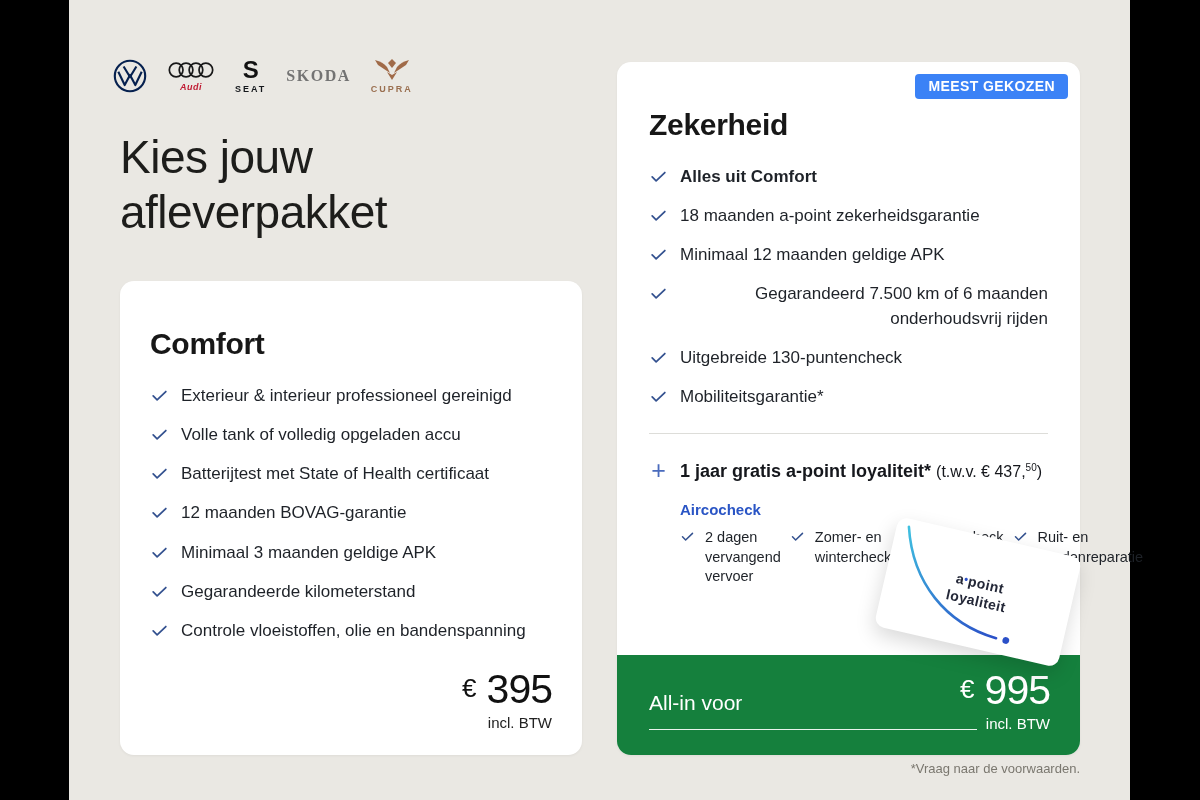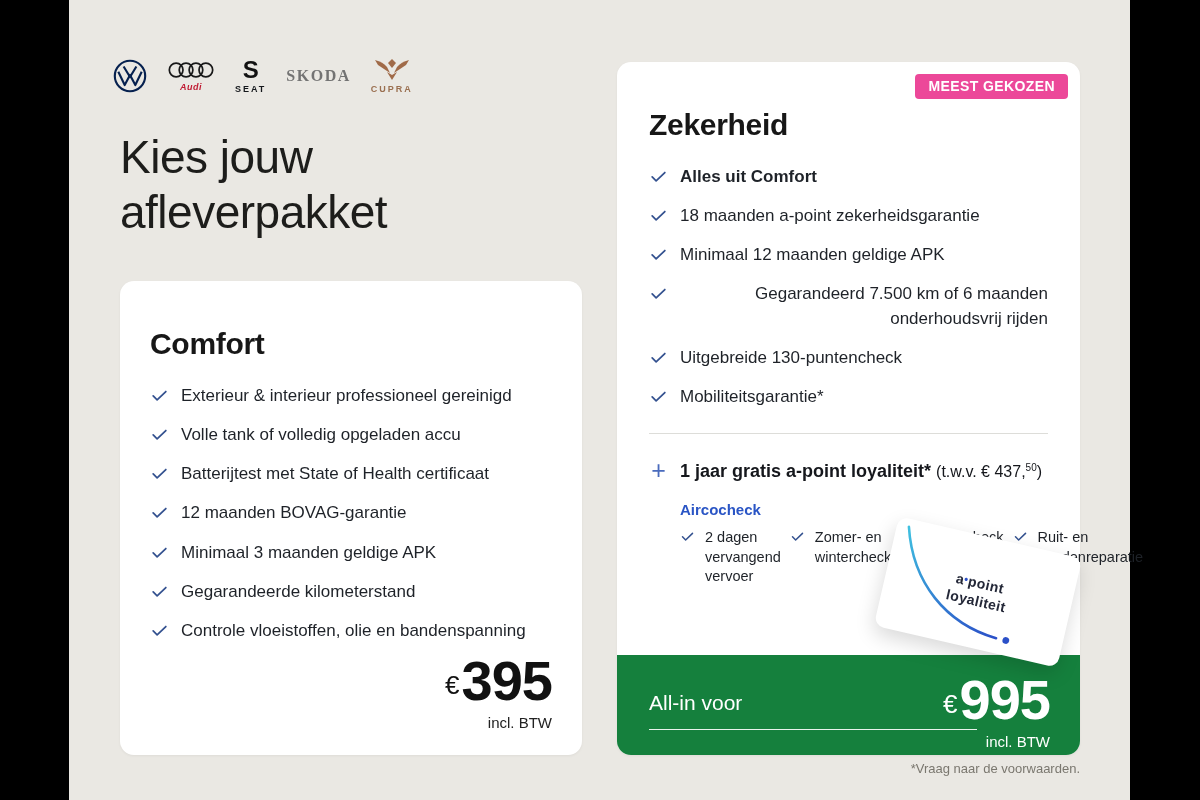--- a/index.html
+++ b/index.html
@@ -48,27 +48,27 @@
 
   ul.features { list-style:none; display:flex; flex-direction:column; gap:15px; margin-top:23px;text-align:right; }
   ul.features li { display:flex; gap:12px; align-items:flex-start; font-size:17px; line-height:1.42; }
   ul.features li .li-text { max-width:372px; }
   li.strong .li-text { font-weight:bold; }
   .check { flex:0 0 19px; margin-top:2px; }
 
   
   .price-block { position:absolute; right:30px; bottom:24px; text-align:right; color:#111; }
   .euro { font-size:26px; font-weight:400; vertical-align:6px; margin-right:2px; }
-  .amount { font-size:56px; font-weight:bold; letter-spacing:-1px; }
+  .amount { font-size:41px; font-weight:normal; letter-spacing:-1px;margin-left:8px; }
   .price-note { font-size:15px; margin-top:1px; color:#222; }
 
   
   .badge {
     position:absolute; top:12px; right:12px;
-    background:#ec4899; color:#fff; font-size:14px; font-weight:bold;
+    background:#3b82f6; color:#fff; font-size:14px; font-weight:bold;
     letter-spacing:0.4px; padding:4px 13px 5px; border-radius:4px;
   }
   .divider { border:none; border-top:1px solid #ddddd9; margin:24px 0 0; }
   .extra-row { display:flex; gap:12px; align-items:flex-start; margin-top:26px; }
   .plus { flex:0 0 19px; color:#4a6bbd; font-size:25px; line-height:21px; text-align:center; font-weight:400; }
   .extra-title { font-size:18px; font-weight:bold; color:#15171c; line-height:1.3; }
   .extra-value { font-size:16px; font-weight:400; margin-left:5px; white-space:nowrap; }
   .extra-value sup { font-size:10px;margin-top:35px; }
   .inclusief { margin:18px 0 10px 31px; color:#2a55c5; font-size:15px; font-weight:bold; }
   ul.sub-features { list-style:none; display:flex; flex-direction:row; gap:9px; margin-left:31px; }

